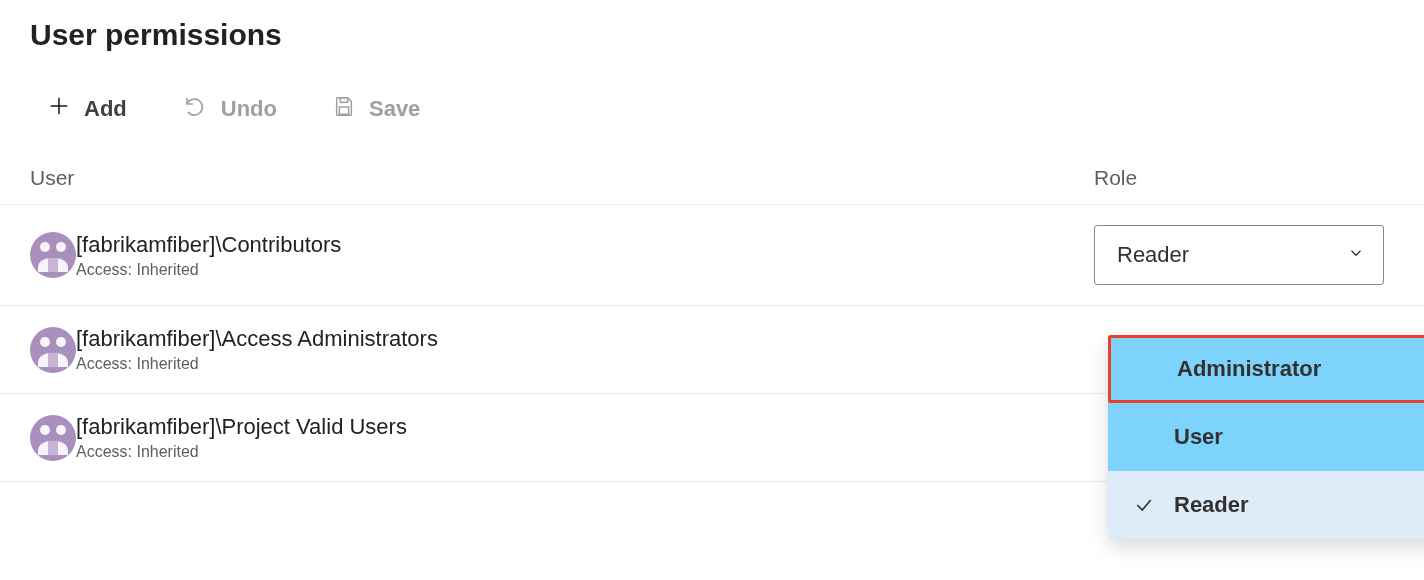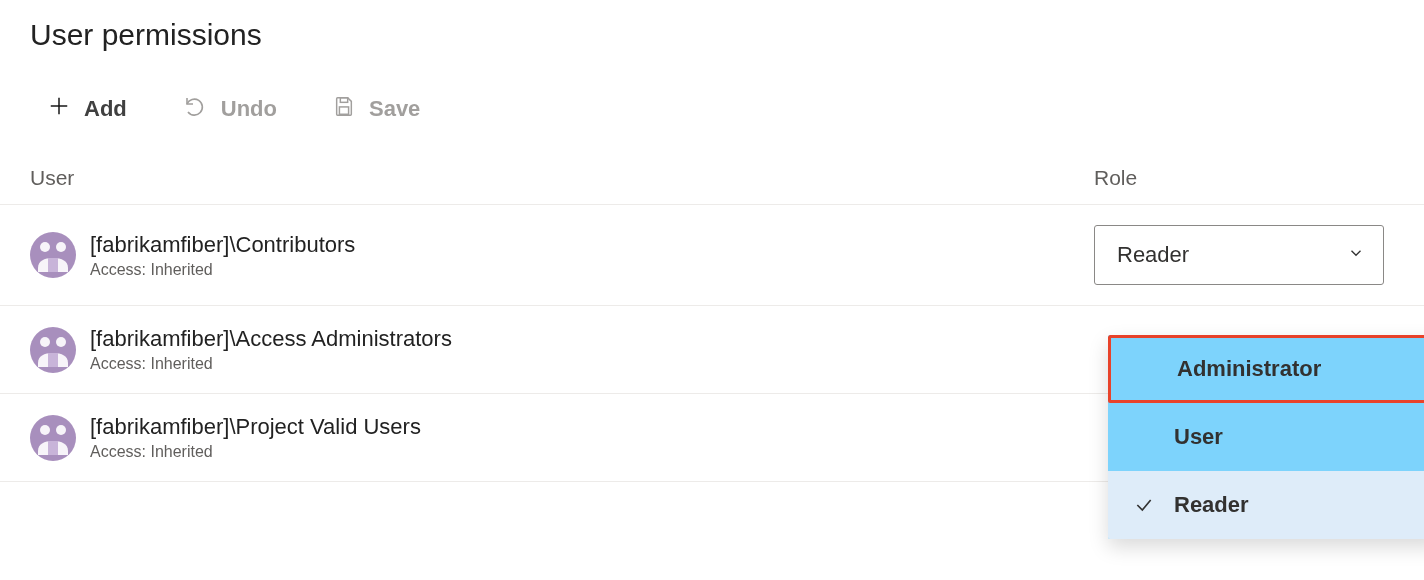--- a/index.html
+++ b/index.html
@@ -7,21 +7,21 @@
     font-family: "Segoe UI", -apple-system, BlinkMacSystemFont, sans-serif;
     background: #ffffff;
     color: #323130;
     width: 1424px;
     height: 580px;
     overflow: hidden;
     position: relative;
   }
   .page-title {
     font-size: 30px;
-    font-weight: 400;
+    font-weight: 700;
     padding: 18px 30px 8px 30px;
     color: #222;
   }
   .toolbar {
     display: flex;
     align-items: center;
     gap: 56px;
     padding: 34px 30px 24px 48px;
   }
   .toolbar-btn {
@@ -43,21 +43,21 @@
     border-bottom: 1px solid #edebe9;
   }
   .col-user { flex: 1; }
   .col-role { width: 300px; }
   .row {
     display: flex;
     align-items: center;
     padding: 20px 30px;
     border-bottom: 1px solid #edebe9;
   }
-  .row .user-cell { flex: 1; display: flex; align-items: center; gap: 14px; }
+  .row .user-cell { flex: 1; display: flex; align-items: center; gap: 0; }
   .avatar {
     width: 46px; height: 46px;
     flex-shrink: 0;
   }
   .user-text .name { font-size: 22px; color: #222; }
   .user-text .access { font-size: 16px; color: #605e5c; margin-top: 3px; }
   .role-cell { width: 300px; }
   .role-select {
     width: 290px;
     height: 60px;

